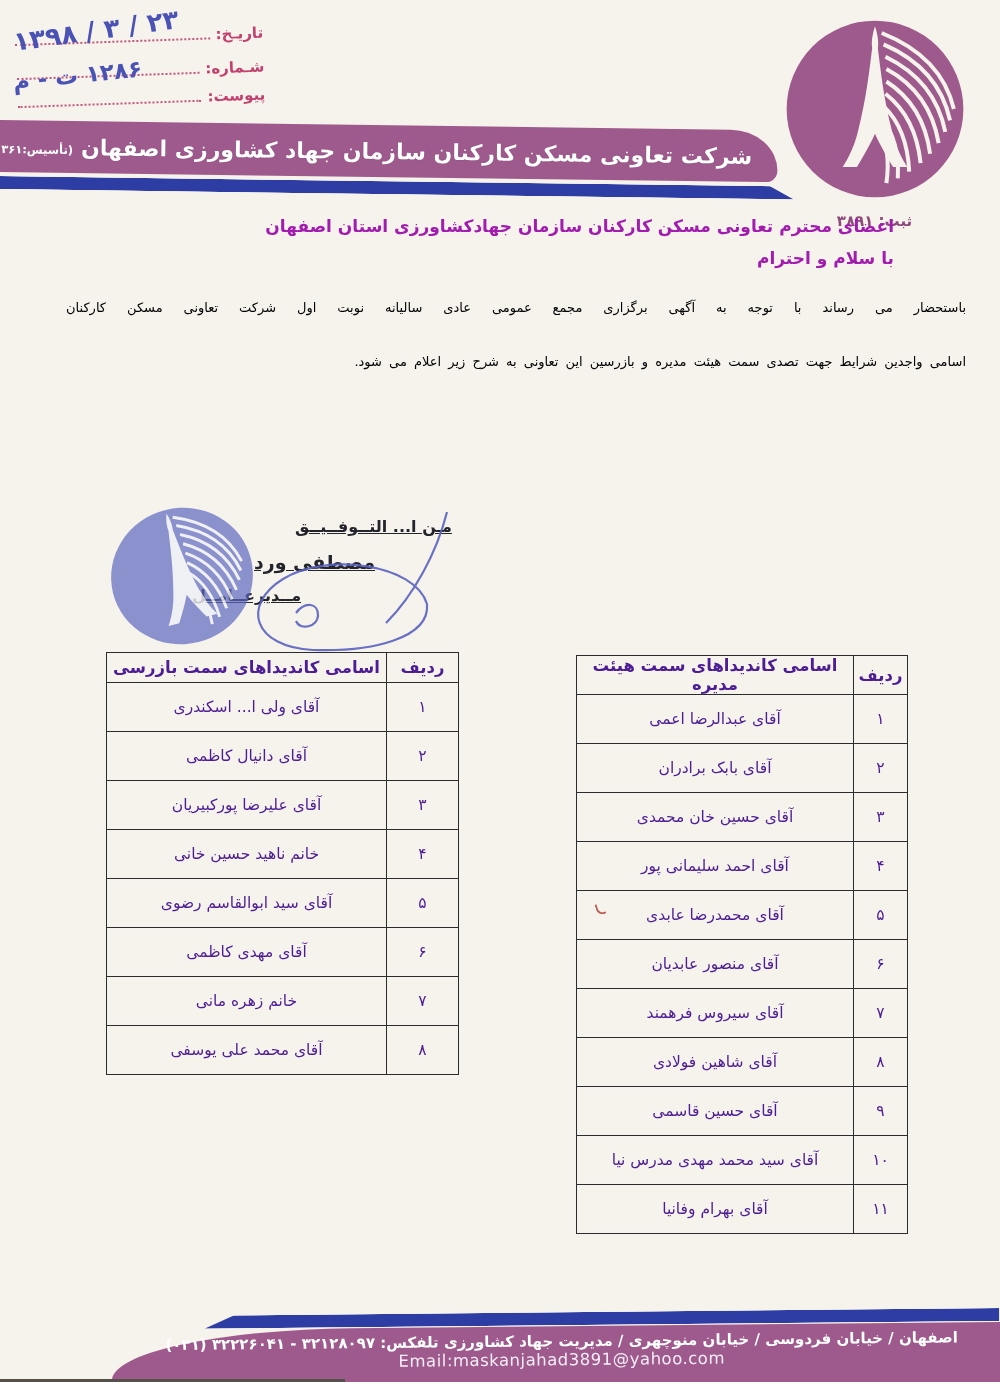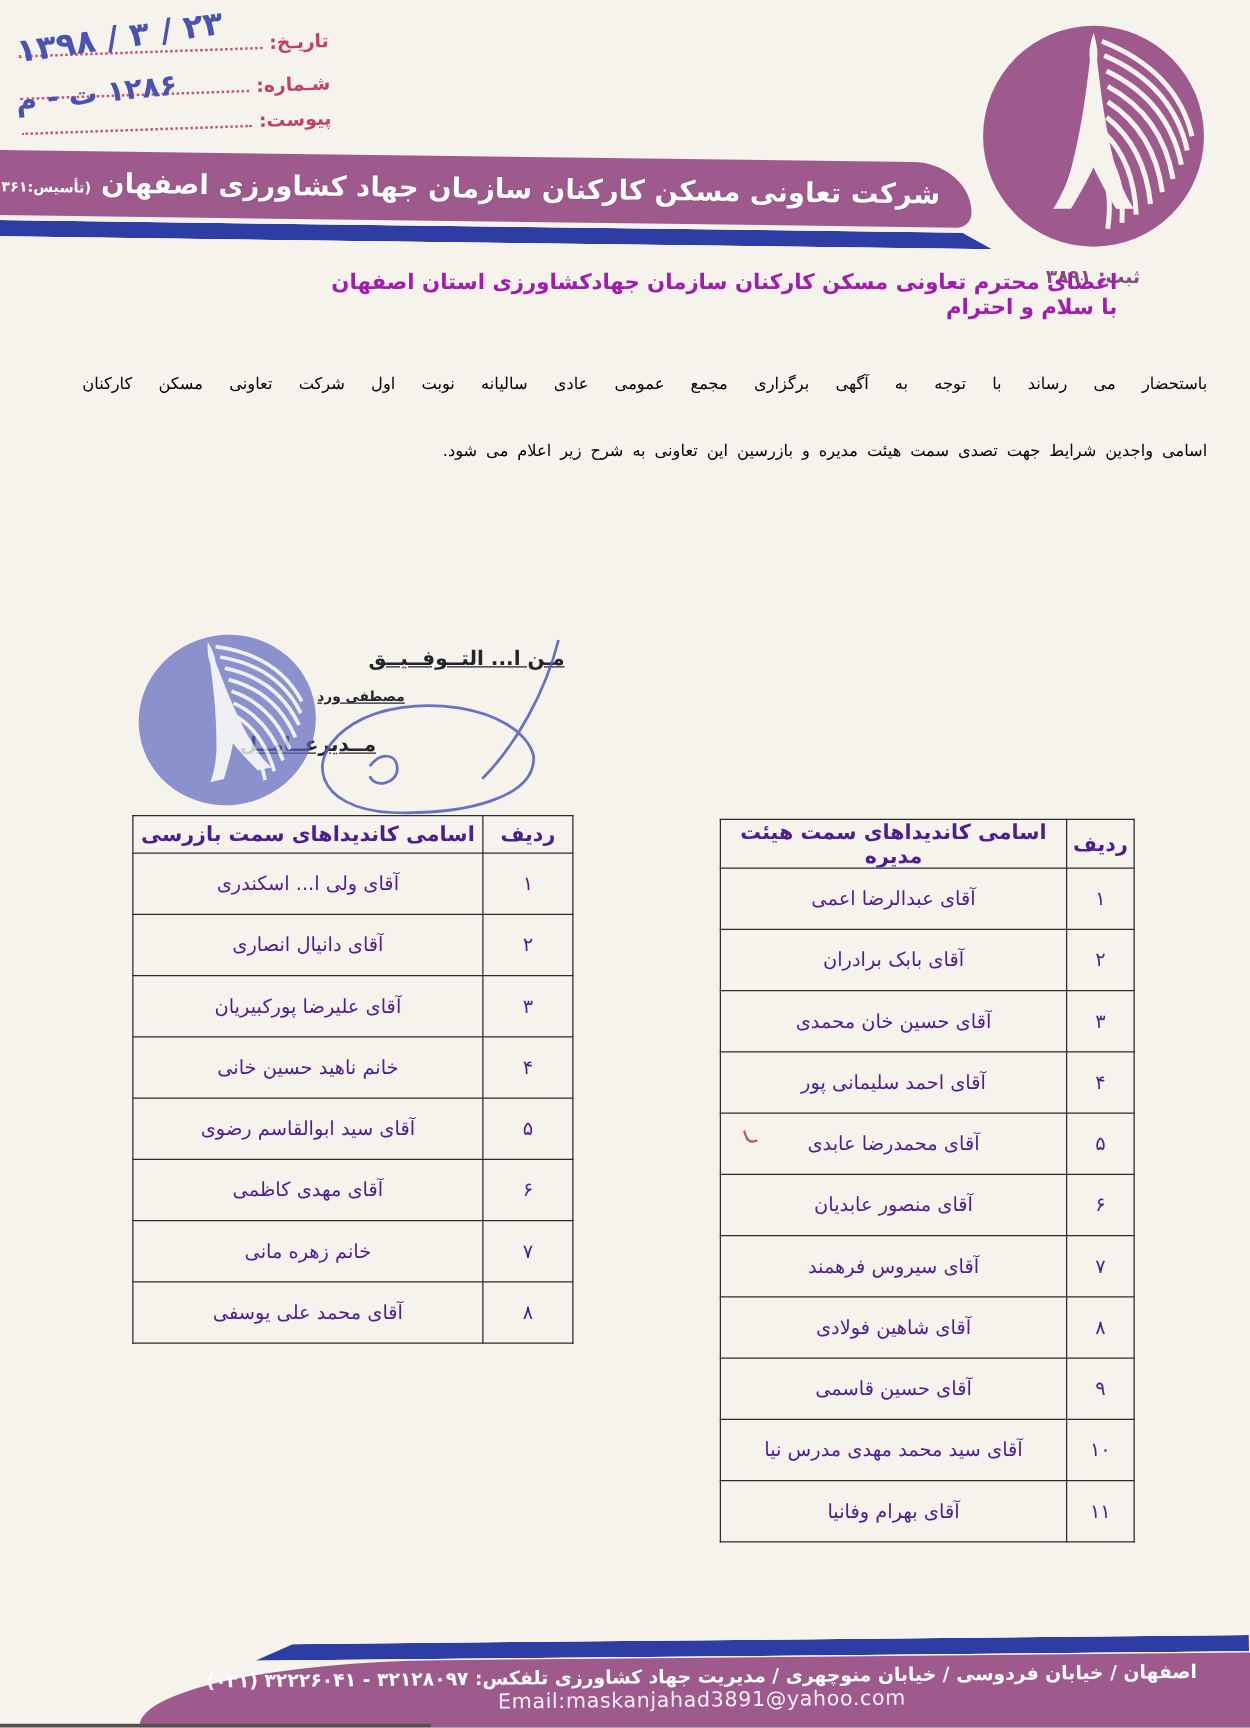--- a/index.html
+++ b/index.html
@@ -30,29 +30,29 @@
     transform:rotate(.75deg);transform-origin:left top;
     display:flex;align-items:center;justify-content:center;gap:8px;padding-right:30px;}
   .banner .ttl{color:#fff;font-weight:bold;font-size:22px;white-space:nowrap;text-shadow:0 0 1px #7c3f6e;}
   .banner .est{color:#fff;font-size:11.5px;font-weight:bold;white-space:nowrap;margin-top:6px;}
   .stripe-top{position:absolute;left:-6px;top:176px;width:800px;height:13px;background:var(--blue);
     transform:rotate(.75deg);transform-origin:left top;
     clip-path:polygon(0 0,calc(100% - 24px) 0,100% 100%,0 100%);}
   
   .heading{position:absolute;right:106px;top:216px;text-align:right;color:#a21caf;}
   .heading .h1{font-weight:bold;font-size:17px;}
-  .heading .h2{font-weight:bold;font-size:17px;margin-top:0;text-align:right;}
+  .heading .h2{font-weight:bold;font-size:17px;margin-top:12px;text-align:right;}
   
   .body-text{position:absolute;right:34px;left:66px;top:300px;font-size:13px;color:#000000;}
   .bline{height:54px;text-align:justify;text-align-last:justify;white-space:nowrap;word-spacing:3px;}
   .bline.last{text-align:left;text-align-last:right;}
   
   .sig{position:absolute;font-weight:bold;color:#23242c;white-space:nowrap;text-decoration:underline;}
   .sig1{left:295px;top:517px;font-size:16px;}
-  .sig2{left:254px;top:551px;font-size:11px;}
+  .sig2{left:254px;top:551px;font-size:19px;}
   .sig3{left:192px;top:586px;font-size:16px;}
   .stamp{position:absolute;left:104px;top:502px;width:156px;height:148px;transform:rotate(-14deg);opacity:.82;}
   .swirl{position:absolute;left:228px;top:498px;width:250px;height:175px;}
   
   table.ctable{position:absolute;border-collapse:collapse;direction:rtl;table-layout:fixed;background:#f6f3ec;}
   .ctable th,.ctable td{border:1.6px solid #2c2c2c;text-align:center;vertical-align:middle;
     font-size:15.5px;color:#4c1d95;overflow:hidden;}
   .ctable th{font-weight:bold;font-size:16.5px;height:30px;}
   .ctable td{height:49px;}
   .tbl-board{left:576px;top:655px;width:331px;}
@@ -238,21 +238,21 @@
         <tr>
       <th>ردیف</th>
       <th>اسامی کاندیداهای سمت بازرسی</th>
     </tr>
     <tr>
           <td>۱</td>
           <td>آقای ولی ا... اسکندری</td>
         </tr>
     <tr>
           <td>۲</td>
-          <td>آقای دانیال انصاری</td>
+          <td>آقای دانیال کاظمی</td>
         </tr>
     <tr>
           <td>۳</td>
           <td>آقای علیرضا پورکبیریان</td>
         </tr>
     <tr>
           <td>۴</td>
           <td>خانم ناهید حسین خانی</td>
         </tr>
     <tr>

